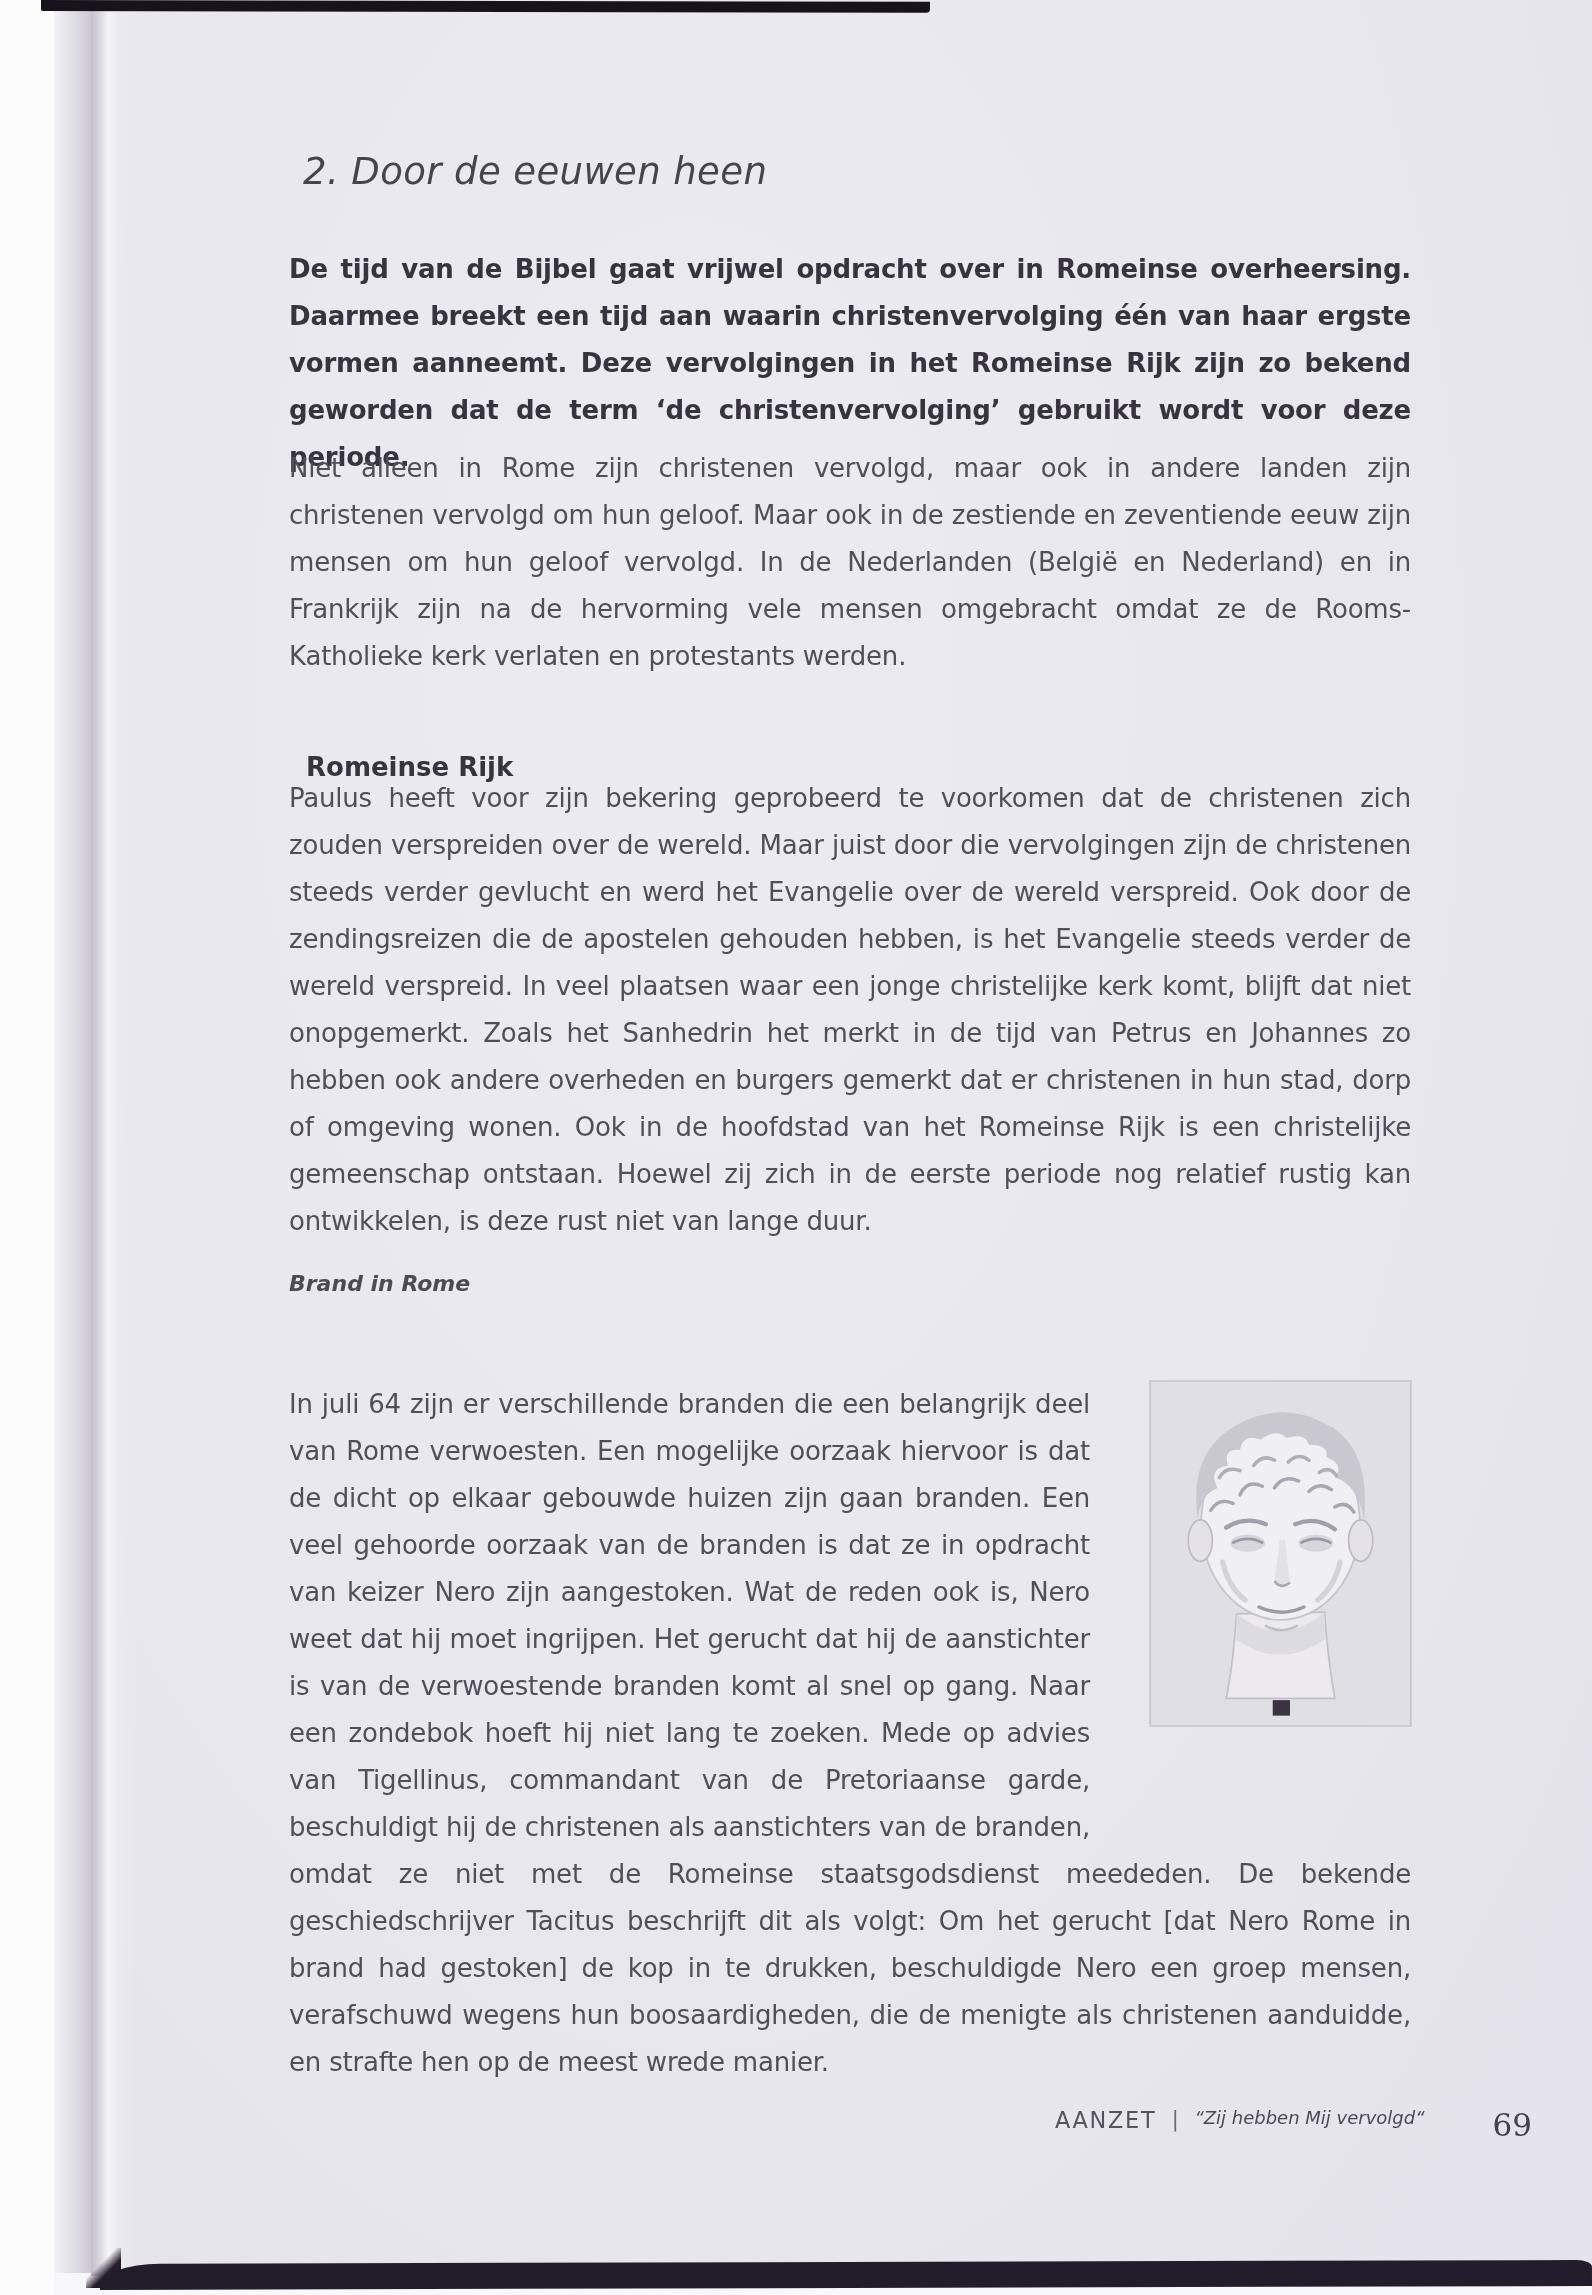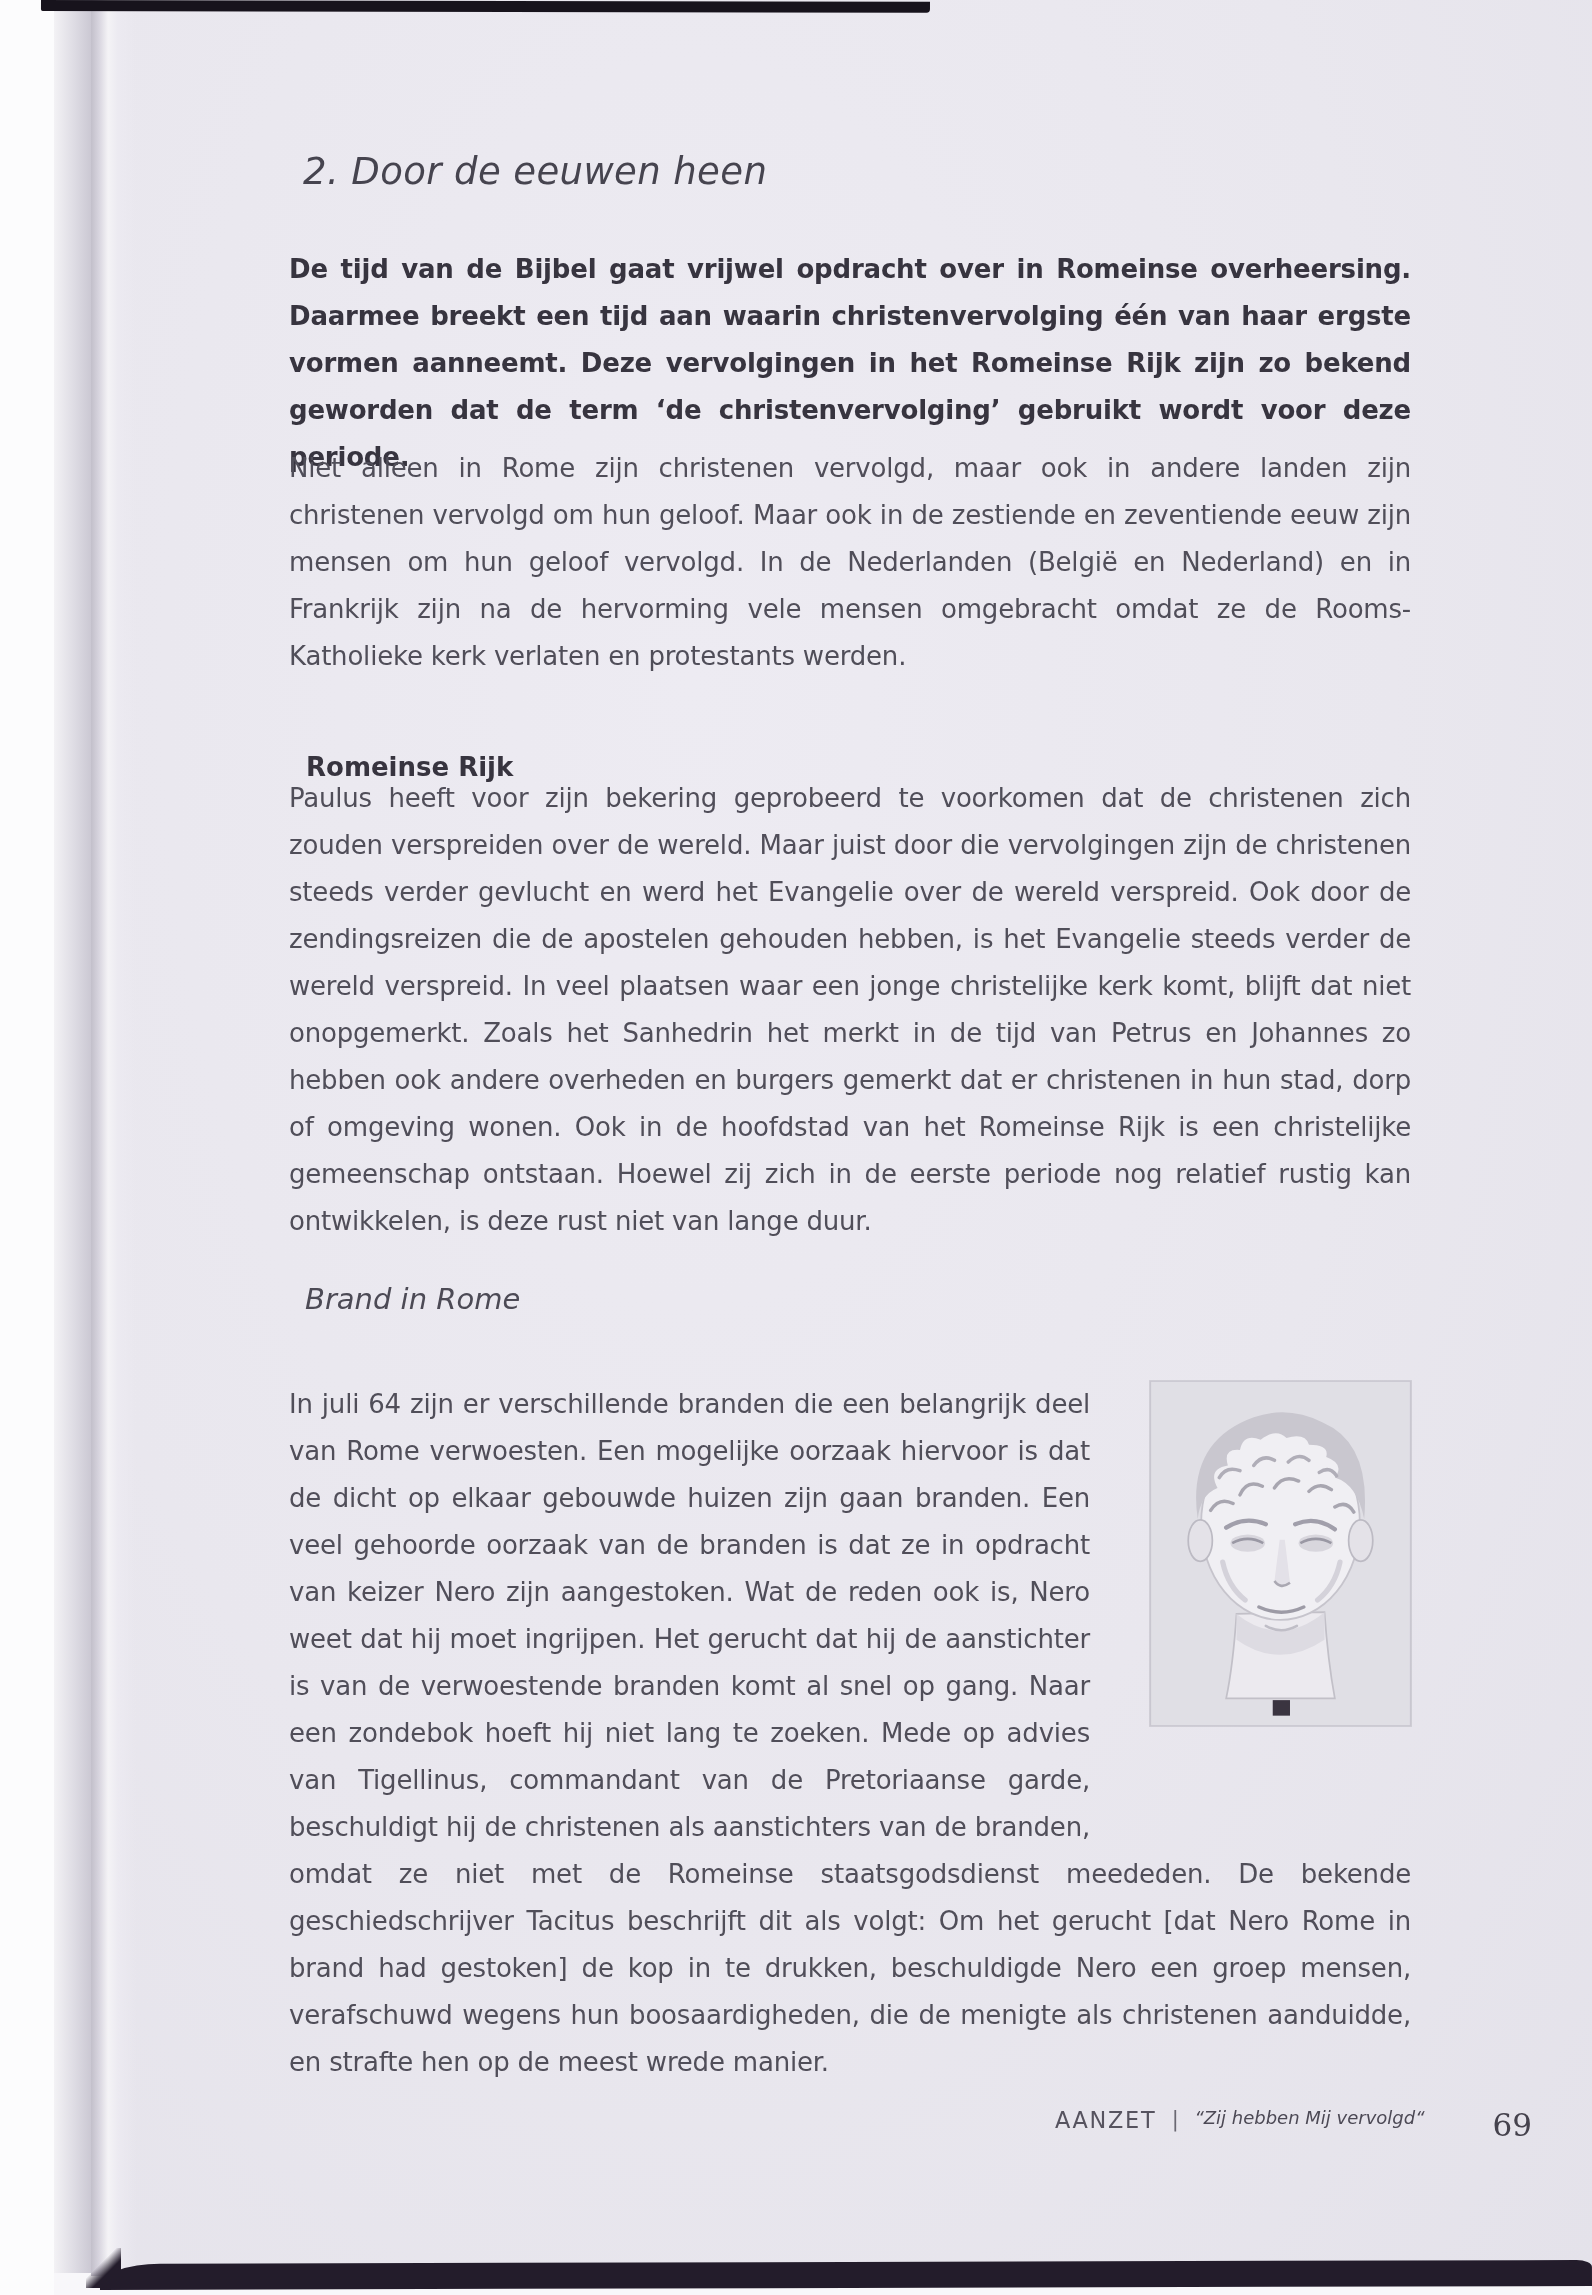--- a/index.html
+++ b/index.html
@@ -31,22 +31,22 @@
   
   .content{position:absolute;left:198px;top:0;width:1122px;color:#504e59;}
   .title{position:absolute;top:136px;left:0;margin:14px;
     font-size:37px;font-weight:400;font-style:italic;color:#46444f;letter-spacing:0.4px;}
   .para{margin:0;font-size:26px;line-height:47px;text-align:justify;letter-spacing:-0.2px;}
   .intro{position:absolute;top:246px;left:0;width:1122px;font-weight:bold;color:#37343f;}
   .p1{position:absolute;top:445px;left:0;width:1122px;}
   .h-bold{position:absolute;top:727px;left:0;margin:17px;font-size:26px;line-height:47px;
     font-weight:bold;color:#37343f;}
   .p2{position:absolute;top:775px;left:0;width:1122px;}
-  .h-italic{position:absolute;top:1260px;left:0;margin:16px;font-size:29px;line-height:47px;
-    font-weight:400;font-style:italic;color:#4c4a55;}
+  .h-italic{position:absolute;top:1260px;left:0;margin:0;font-size:22px;line-height:47px;
+    font-weight:700;font-style:italic;color:#4c4a55;}
   .p3wrap{position:absolute;top:1381px;left:0;width:1122px;}
   .photo-float{float:right;width:321px;height:470px;display:flex;justify-content:flex-end;}
   .photo{width:261px;height:345px;background:#e0dfe5;box-shadow:0 0 0 0.9px rgba(120,118,130,0.25);}
   .footer-line{position:absolute;top:2107px;left:0;width:1243px;display:flex;
     justify-content:flex-end;align-items:flex-start;color:#56535f;}
   .footer-series{font-size:22.4px;letter-spacing:1.7px;color:#56535f;}
   .footer-sep{font-size:21px;margin:0 15.5px;color:#6b6873;}
   .footer-quote{font-size:18px;font-style:italic;color:#4c4955;}
   .footer-page{font-size:31px;font-family:"DejaVu Serif",serif;
     color:#45424d;margin-left:68px;}

